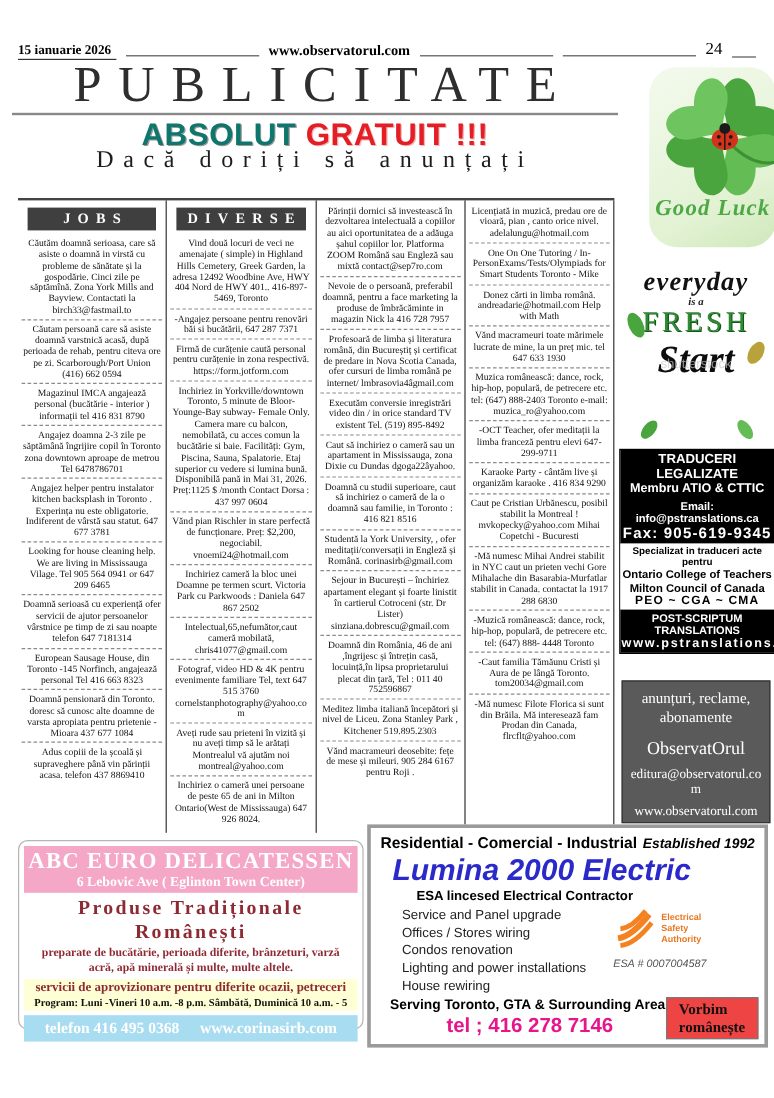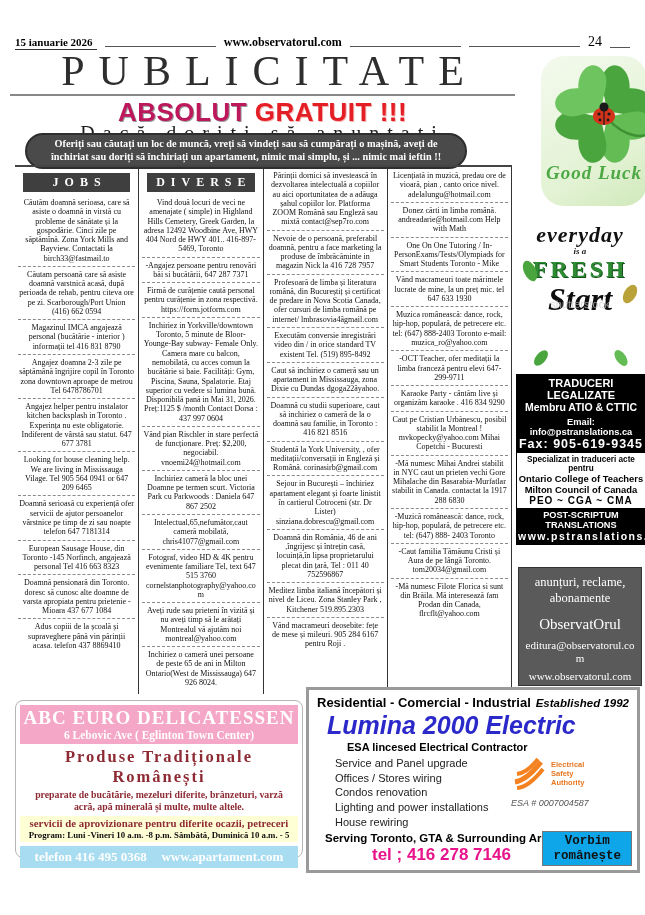--- a/index.html
+++ b/index.html
@@ -9,39 +9,39 @@
   .masthead{position:absolute;top:34px;left:15px;width:615px;display:flex;align-items:flex-end;gap:8px;}
   .m-date{font-weight:bold;font-size:11px;border-bottom:1.5px solid #333;padding:0 4px 1px 0;}
   .m-rule{flex:1;border-bottom:1.5px solid #555;height:0;margin-bottom:3px;}
   .m-site{font-weight:bold;font-size:12px;}
   .m-page{font-size:14px;padding-bottom:0;}
   .m-rule-sm{width:20px;border-bottom:1.5px solid #555;height:0;margin-bottom:2px;}
 
   
   .pub-title{position:absolute;top:50px;left:10px;width:505px;text-align:center;font-size:42px;letter-spacing:14px;text-indent:14px;color:#2e2e2e;border-bottom:2px solid #888;line-height:1.04;}
   .absolut{position:absolute;top:97px;left:10px;width:505px;text-align:center;font-family:"Liberation Sans",sans-serif;font-weight:bold;font-size:26px;letter-spacing:.5px;}
-  .absolut .blk{color:#be185d;text-shadow:1px 1px 0 #999;}
+  .absolut .blk{color:#0f766e;text-shadow:1px 1px 0 #999;}
   .absolut .red{color:#e31e24;text-shadow:1px 1px 0 #f4b5b5;}
   .daca{position:absolute;top:122px;left:10px;width:505px;text-align:center;font-size:20px;letter-spacing:8px;color:#1d1d1d;}
   .banner{position:absolute;top:133px;left:25px;width:442px;box-sizing:border-box;background:#4a4a4a;border:2px solid #2e2e2e;color:#fff;border-radius:18px;font-weight:bold;font-size:10.3px;line-height:1.3;text-align:center;padding:2px 12px 3px;}
 
   
   .columns{position:absolute;top:165px;left:15px;width:497px;height:527px;display:flex;border-top:2px solid #444;}
   .col{flex:1 1 0;padding:1px 3px;border-right:1px solid #333;overflow:hidden;}
   .col-header{background:#3f3f3f;color:#fff;font-weight:bold;letter-spacing:6px;text-indent:6px;text-align:center;font-size:12px;padding:2px 0;margin:5px 5px 3px;}
   .ad{font-size:8px;line-height:1.16;text-align:center;padding:3px 1px;color:#101010;word-wrap:break-word;}
   .ad + .ad{border-top:1px dashed #8a8a8a;}
 
   
   .goodluck{position:absolute;top:56px;left:541px;width:106px;height:150px;background:linear-gradient(150deg,#f4faee 0%,#e2f2d3 70%,#cfe8ba 100%);overflow:hidden;border-radius:23px;}
   .gl-text{font-style:italic;font-weight:bold;color:#4ea845;font-size:19px;text-align:center;margin-top:-16px;letter-spacing:1px;}
   .fresh{position:absolute;top:212px;left:517px;width:126px;height:158px;background:#fff;text-align:center;overflow:hidden;}
   .f-everyday{font-style:italic;font-weight:bold;font-size:22px;color:#111;margin-top:10px;letter-spacing:1px;}
   .f-isa{font-style:italic;font-size:9px;color:#222;margin-top:-2px;font-weight:bold;}
-  .f-fresh{font-weight:bold;font-size:24px;color:#2e8b34;letter-spacing:3px;text-shadow:1px 1px 0 #14541a;}
+  .f-fresh{font-weight:normal;font-size:24px;color:#2e8b34;letter-spacing:3px;text-shadow:1px 1px 0 #14541a;}
   .f-start{font-style:italic;font-weight:bold;font-size:32px;color:#0d0d0d;margin-top:-2px;}
   .f-wm{position:absolute;left:0;right:0;top:86px;color:#c9c9c9;font-family:"Liberation Sans",sans-serif;font-size:11px;opacity:.7;}
   .f-leaf{position:absolute;}
 
   .translations{position:absolute;top:374px;left:516px;width:128px;border:1px solid #000;background:#fff;font-family:"Liberation Sans",sans-serif;font-weight:bold;text-align:center;}
   .t-black{background:#000;color:#fff;padding:2px 1px;}
   .t-white{background:#fff;color:#000;padding:2px 1px;}
   .t-l1{font-size:11px;} .t-l2{font-size:10.5px;}
   .t-name{font-size:12px;letter-spacing:1px;} .t-tel{font-size:13px;letter-spacing:.5px;}
   .t-email{font-size:9.3px;} .t-fax{font-size:12.5px;letter-spacing:1px;}
@@ -73,21 +73,21 @@
   .lum-title{color:#2b29c9;font-weight:bold;font-style:italic;font-size:25px;margin:1px 0 1px 10px;}
   .lum-sub{font-weight:bold;font-size:11px;margin-left:30px;}
   .lum-body{display:flex;margin-top:3px;}
   .lum-services{flex:1;font-size:11px;line-height:1.33;margin-left:18px;color:#222;}
   .lum-esa{width:118px;}
   .lum-esa-top{display:flex;align-items:center;gap:4px;}
   .lum-esa-txt{color:#e87722;font-weight:bold;font-size:7.5px;line-height:1.2;text-align:left;}
   .lum-esa-num{font-style:italic;font-size:9px;color:#555;margin-top:8px;}
   .lum-serving{font-weight:bold;font-size:11.5px;margin:3px 0 0 8px;}
   .lum-tel{color:#e8148b;font-weight:bold;font-size:17px;margin:1px 0 0 55px;}
-  .vorbim{position:absolute;right:5px;bottom:4px;background:#0ea5e9;border:1px solid #777;color:#111;font-family:Liberation Mono, monospace;font-weight:bold;font-size:12.5px;line-height:1.15;text-align:center;padding:2px 10px;}
+  .vorbim{position:absolute;right:5px;bottom:4px;background:#ef4444;border:1px solid #777;color:#111;font-family:Liberation Serif, serif;font-weight:bold;font-size:12.5px;line-height:1.15;text-align:left;padding:2px 10px;}
 </style>
 </head>
 <body>
 
 <div class="page">
 
   <div class="masthead">
     <span class="m-date">15 ianuarie 2026</span>
     <span class="m-rule"></span>
     <span class="m-site">www.observatorul.com</span>
@@ -96,21 +96,20 @@
     <span class="m-page">24</span>
     <span class="m-rule-sm"></span>
   </div>
 
   <div class="pub-title">PUBLICITATE</div>
   <div class="absolut">
     <span class="blk">ABSOLUT</span>
     <span class="red">GRATUIT !!!</span>
   </div>
   <div class="daca">Dacă doriți să anunțați</div>
-  <div class="banner">Oferiți sau căutați un loc de muncă, vreți să vindeți sau să cumpărați o mașină, aveți  de închiriat sau doriți să  închiriați un apartament, nimic mai simplu, și ... nimic mai ieftin !!</div>
 
   <div class="columns">
     <div class="col">
       <div class="col-header">JOBS</div>
       <div class="ad">Căutăm doamnă serioasa, care să asiste o doamnă in virstă cu probleme de sănătate și la gospodărie. Cinci zile pe săptămînă. Zona York Mills and Bayview. Contactati la birch33@fastmail.to</div>
       <div class="ad">Căutam persoană care să asiste doamnă varstnică acasă, după perioada de rehab, pentru citeva ore pe zi. Scarborough/Port Union (416) 662 0594</div>
       <div class="ad">Magazinul IMCA angajează personal (bucătărie - interior ) informații tel 416 831 8790</div>
       <div class="ad">Angajez doamna 2-3 zile pe săptămână îngrijire copil în Toronto zona downtown aproape de metrou Tel 6478786701</div>
       <div class="ad">Angajez helper pentru instalator kitchen backsplash in Toronto . Experința nu este obligatorie. Indiferent de vârstă sau statut. 647 677 3781</div>
       <div class="ad">Looking for house cleaning help. We are living in Mississauga Vilage. Tel 905 564 0941 or 647 209 6465</div>
@@ -140,29 +139,29 @@
       <div class="ad">Caut să inchiriez o cameră sau un apartament in Mississauga, zona Dixie cu Dundas dgoga22âyahoo.</div>
       <div class="ad">Doamnă cu studii superioare, caut să inchiriez o cameră de la o doamnă sau familie, in Toronto : 416 821 8516</div>
       <div class="ad">Studentă la York University, , ofer meditații/conversații in Engleză și Română. corinasirb@gmail.com</div>
       <div class="ad">Sejour in București – închiriez apartament elegant și foarte linistit în cartierul Cotroceni (str. Dr Lister) sinziana.dobrescu@gmail.com</div>
       <div class="ad">Doamnă din România, 46 de ani ,îngrijesc și întrețin casă, locuință,în lipsa proprietarului plecat din țară, Tel : 011 40 752596867</div>
       <div class="ad">Meditez limba italiană începători și nivel de Liceu. Zona Stanley Park , Kitchener 519.895.2303</div>
       <div class="ad">Vănd macrameuri deosebite: fețe de mese și mileuri. 905 284 6167 pentru Roji .</div>
     </div>
     <div class="col">
       <div class="ad">Licențiată in muzică, predau ore de vioară, pian , canto orice nivel. adelalungu@hotmail.com</div>
+      <div class="ad">One On One Tutoring / In-PersonExams/Tests/Olympiads for Smart Students Toronto - Mike</div>
       <div class="ad">Donez cărti in limba română. andreadarie@hotmail.com Help with Math</div>
-      <div class="ad">One On One Tutoring / In-PersonExams/Tests/Olympiads for Smart Students Toronto - Mike</div>
       <div class="ad">Vănd macrameuri toate mărimele lucrate de mine, la un preț mic. tel 647 633 1930</div>
       <div class="ad">Muzica românească: dance, rock, hip-hop, populară, de petrecere etc. tel: (647) 888-2403 Toronto e-mail: muzica_ro@yahoo.com</div>
       <div class="ad">-OCT Teacher, ofer meditații la limba franceză pentru elevi 647-299-9711</div>
       <div class="ad">Karaoke Party - cântăm live și organizăm karaoke . 416 834 9290</div>
       <div class="ad">Caut pe Cristian Urbănescu, posibil stabilit la Montreal ! mvkopecky@yahoo.com Mihai Copetchi - Bucuresti</div>
       <div class="ad">-Mă numesc Mihai Andrei stabilit in NYC caut un prieten vechi Gore Mihalache din Basarabia-Murfatlar stabilit in Canada. contactat la 1917 288 6830</div>
-      <div class="ad">-Muzică românească: dance, rock, hip-hop, populară, de petrecere etc. tel: (647) 888- 2403 Toronto</div>
+      <div class="ad">-Muzică românească: dance, rock, hip-hop, populară, de petrecere etc. tel: (647) 888- 4448 Toronto</div>
       <div class="ad">-Caut familia Tămăunu Cristi și Aura de pe lângă Toronto. tom20034@gmail.com</div>
       <div class="ad">-Mă numesc Filote Florica si sunt din Brăila. Mă interesează fam Prodan din Canada, flrcflt@yahoo.com</div>
     </div>
   </div>
 
   <div class="goodluck">
     <svg width="126" height="118" viewBox="0 0 126 118">
       <g fill="#57b24a">
         <path transform="translate(63,58) rotate(45) scale(1.25)" d="M0 0 C-4 -12 -24 -12 -24 -27 C-24 -38 -10 -40 0 -29 C10 -40 24 -38 24 -27 C24 -12 4 -12 0 0 Z" fill="#4aa53e"></path>
         <path transform="translate(63,58) rotate(135) scale(1.25)" d="M0 0 C-4 -12 -24 -12 -24 -27 C-24 -38 -10 -40 0 -29 C10 -40 24 -38 24 -27 C24 -12 4 -12 0 0 Z" fill="#63bd54"></path>
@@ -231,28 +230,28 @@
     <div class="obs-email">editura@observatorul.com</div>
     <div class="obs-site">www.observatorul.com</div>
   </div>
 
   <div class="abc">
     <div class="abc-head">
       <div class="abc-title">ABC EURO DELICATESSEN</div>
       <div class="abc-addr">6 Lebovic Ave  ( Eglinton Town Center)</div>
     </div>
     <div class="abc-headline">Produse Tradiționale Românești</div>
-    <div class="abc-desc">preparate de bucătărie, mezeluri diferite, brânzeturi, varză acră, apă minerală și multe, multe  altele.</div>
+    <div class="abc-desc">preparate de bucătărie, perioada diferite, brânzeturi, varză acră, apă minerală și multe, multe  altele.</div>
     <div class="abc-yellow">
       <div class="abc-serv">servicii de aprovizionare pentru diferite ocazii, petreceri</div>
       <div class="abc-prog">Program: Luni -Vineri 10 a.m. -8 p.m. Sâmbătă, Duminică 10 a.m. - 5</div>
     </div>
     <div class="abc-telband">
       <span>telefon  416 495 0368</span>
-      <span>www.apartament.com</span>
+      <span>www.corinasirb.com</span>
     </div>
   </div>
 
   <div class="lumina">
     <div class="lum-row1">
       <span>Residential - Comercial - Industrial</span>
       <span class="lum-est">Established 1992</span>
     </div>
     <div class="lum-title">Lumina 2000 Electric</div>
     <div class="lum-sub">ESA lincesed Electrical Contractor</div>

